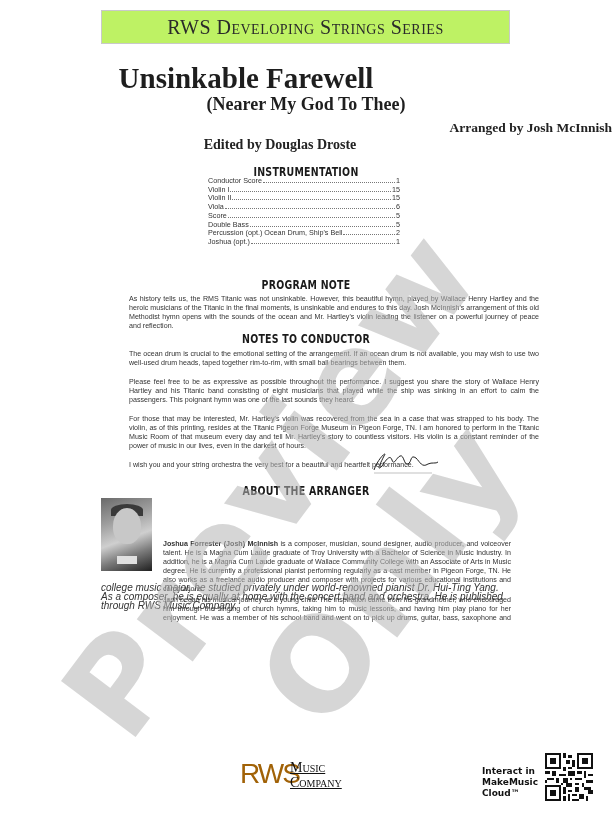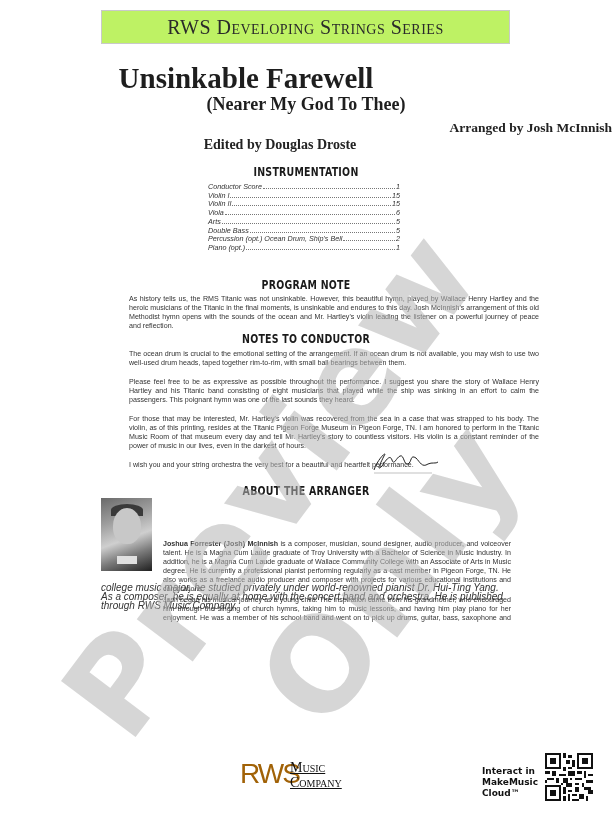--- a/index.html
+++ b/index.html
@@ -12,21 +12,21 @@
   .title { position:absolute; left:0; width:492px; top:62px; text-align:center; font-family:"Liberation Serif", serif;
            font-weight:bold; font-size:29px; color:#1e1e1e; line-height:32px; }
   .subtitle { position:absolute; left:0; width:612px; top:94px; text-align:center; font-family:"Liberation Serif", serif;
               font-weight:bold; font-size:18px; color:#1e1e1e; }
   .arranger { position:absolute; left:0; width:612px; top:120px; text-align:right; font-family:"Liberation Serif", serif;
               font-weight:bold; font-size:13.5px; color:#222; }
   .editor { position:absolute; left:0; width:560px; top:137px; text-align:center; font-family:"Liberation Serif", serif;
             font-weight:bold; font-size:14px; color:#222; }
   .section-heading { position:absolute; left:0; width:612px; text-align:center; font-family:"DejaVu Sans", sans-serif;
                      font-weight:bold; font-size:11.5px; color:#1a1a1a; transform:scaleX(0.82); letter-spacing:0.3px; }
-  .instr { position:absolute; left:208px; top:183px; width:192px; font-size:7.2px; line-height:8.7px; color:#333;font-style:italic; }
+  .instr { position:absolute; left:208px; top:177px; width:192px; font-size:7.2px; line-height:8.7px; color:#333; }
   .instr-row { display:flex; align-items:baseline; white-space:nowrap; }
   .instr-row .dots { flex:1; overflow:hidden; border-bottom:1px dotted #777; margin:0 1px 2px 1px; height:1px; }
   .para { position:absolute; left:101px; width:410px; font-size:7.1px; line-height:9.1px; color:#333; text-align:justify;margin-left:28px; }
   .photo { position:absolute; left:101px; top:498px; width:51px; height:73px; background:linear-gradient(160deg,#6a6a6a 0%,#9d9d9d 30%,#cfcfcf 55%,#7a7a7a 75%,#1f1f1f 100%); }
   .photo .face { position:absolute; left:12px; top:10px; width:28px; height:36px; border-radius:50% 50% 45% 45%; background:#c8c8c8; }
   .photo .hair { position:absolute; left:10px; top:6px; width:32px; height:12px; border-radius:50% 50% 0 0; background:#3a3a3a; }
   .photo .tie { position:absolute; left:16px; top:58px; width:20px; height:8px; background:#e0e0e0; }
   .arr-text { position:absolute; left:163px; width:348px; font-size:7.1px; line-height:9.1px; color:#333; text-align:justify;margin-top:40px; }
   .arr-bottom { position:absolute; left:101px; width:410px; font-size:10px; line-height:9.1px; color:#333;font-style:italic; }
   .signature { position:absolute; left:370px; top:448px; width:70px; height:26px; }
@@ -68,36 +68,36 @@
       <span>Violin II</span>
       <span class="dots"></span>
       <span>15</span>
     </div>
   <div class="instr-row">
       <span>Viola</span>
       <span class="dots"></span>
       <span>6</span>
     </div>
   <div class="instr-row">
-      <span>Arts</span>
+      <span>Score</span>
       <span class="dots"></span>
       <span>5</span>
     </div>
   <div class="instr-row">
       <span>Double Bass</span>
       <span class="dots"></span>
       <span>5</span>
     </div>
   <div class="instr-row">
       <span>Percussion (opt.) Ocean Drum, Ship's Bell</span>
       <span class="dots"></span>
       <span>2</span>
     </div>
   <div class="instr-row">
-      <span>Piano (opt.)</span>
+      <span>Joshua (opt.)</span>
       <span class="dots"></span>
       <span>1</span>
     </div>
 </div>
 
 <div class="section-heading" style="top:278px;">PROGRAM NOTE</div>
 <div class="para" style="top:295px;">As history tells us, the RMS Titanic was not unsinkable.  However, this beautiful hymn, played by Wallace Henry Hartley and the heroic musicians of the Titanic in the final moments, is unsinkable and endures to this day. Josh McInnish's arrangement of this old Methodist hymn opens with the sounds of the ocean and Mr. Hartley's violin leading the listener on a powerful journey of peace and reflection.</div>
 
 <div class="section-heading" style="top:332px;">NOTES TO CONDUCTOR</div>
 <div class="para" style="top:350px;">The ocean drum is crucial to the emotional setting of the arrangement.  If an ocean drum is not available, you may wish to use two well-used drum heads, taped together rim-to-rim, with small ball bearings between them.</div>

